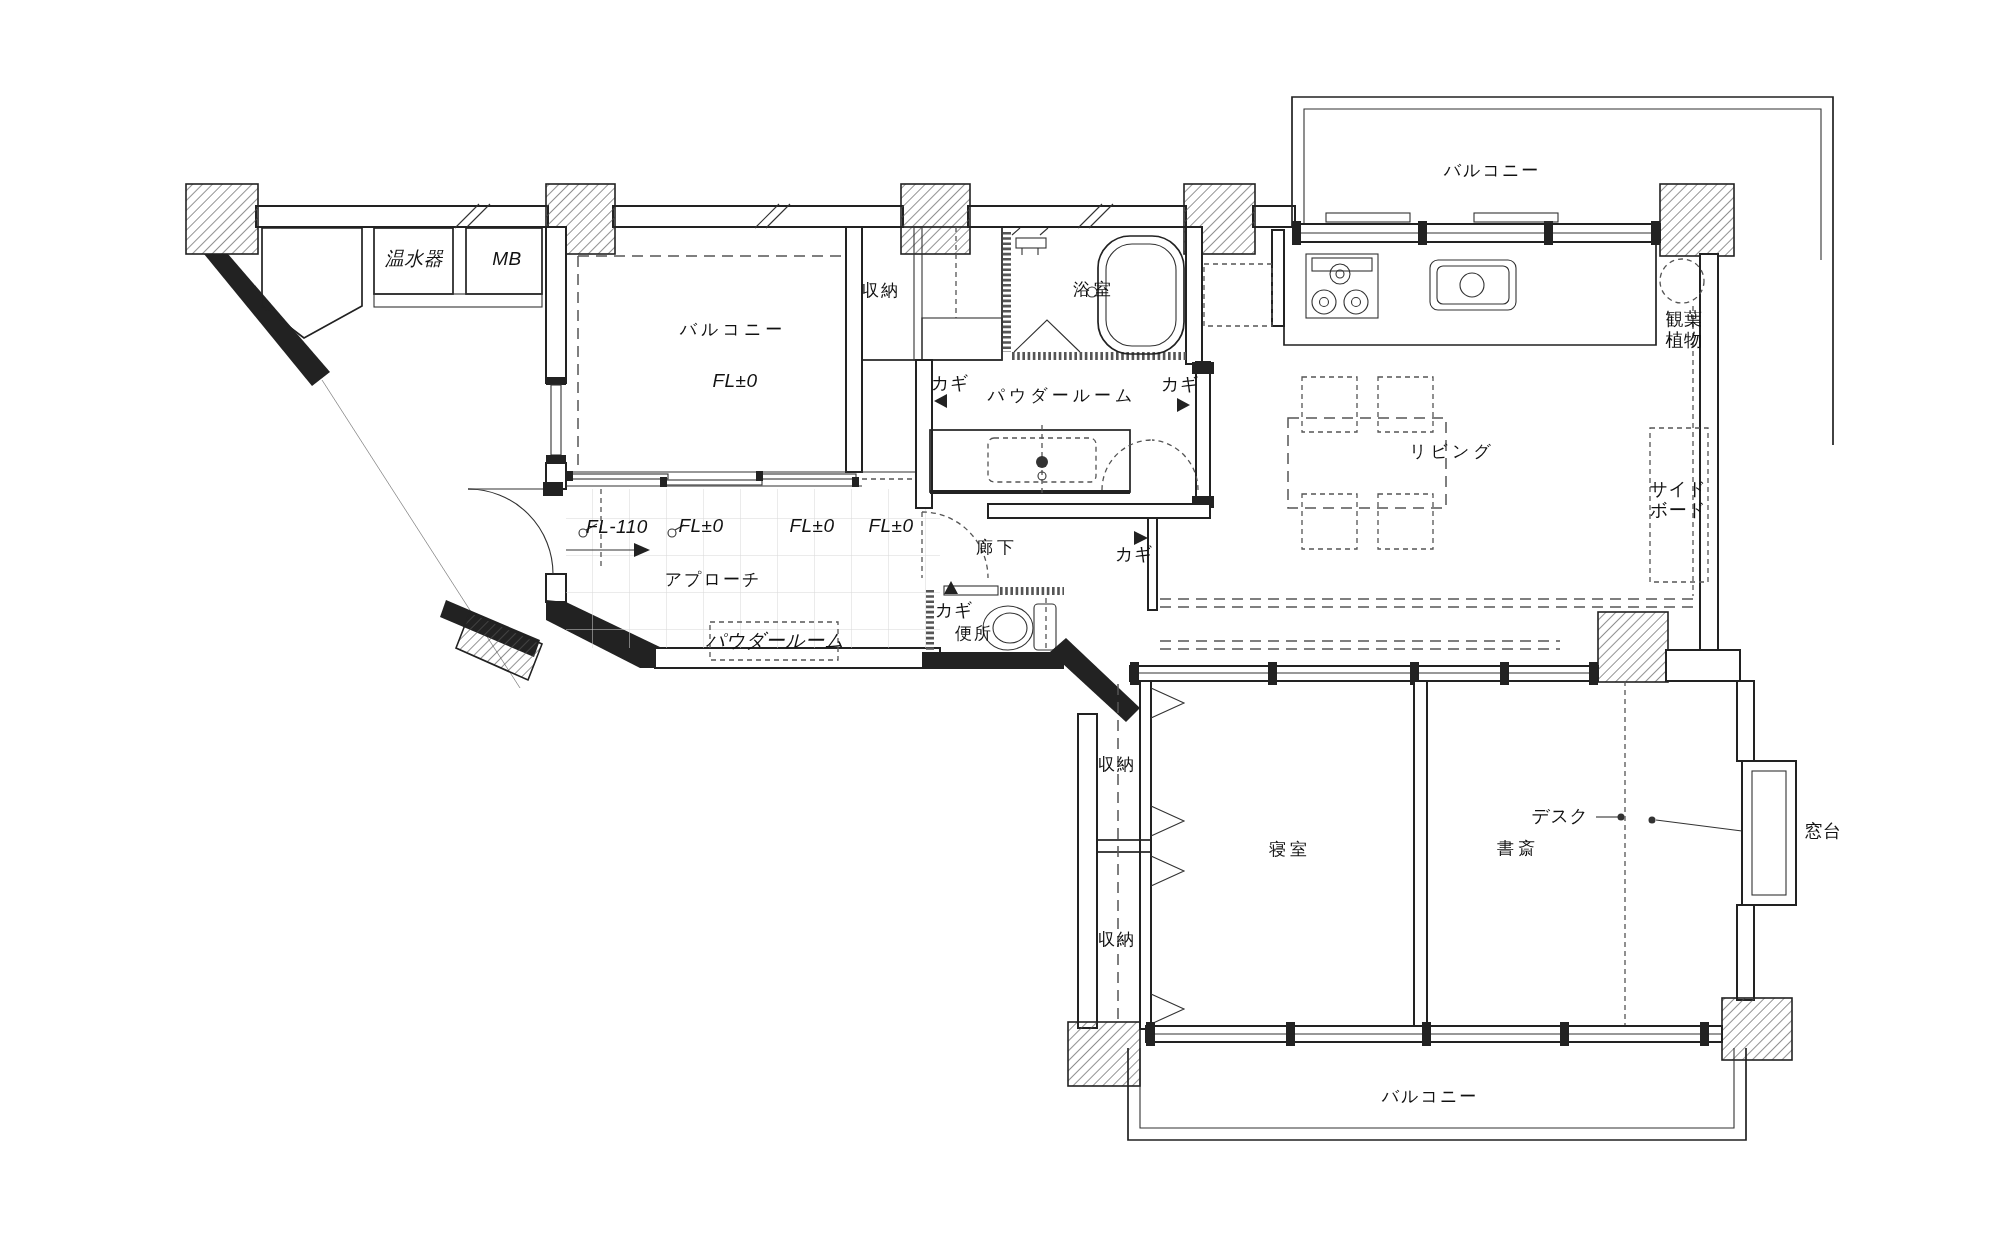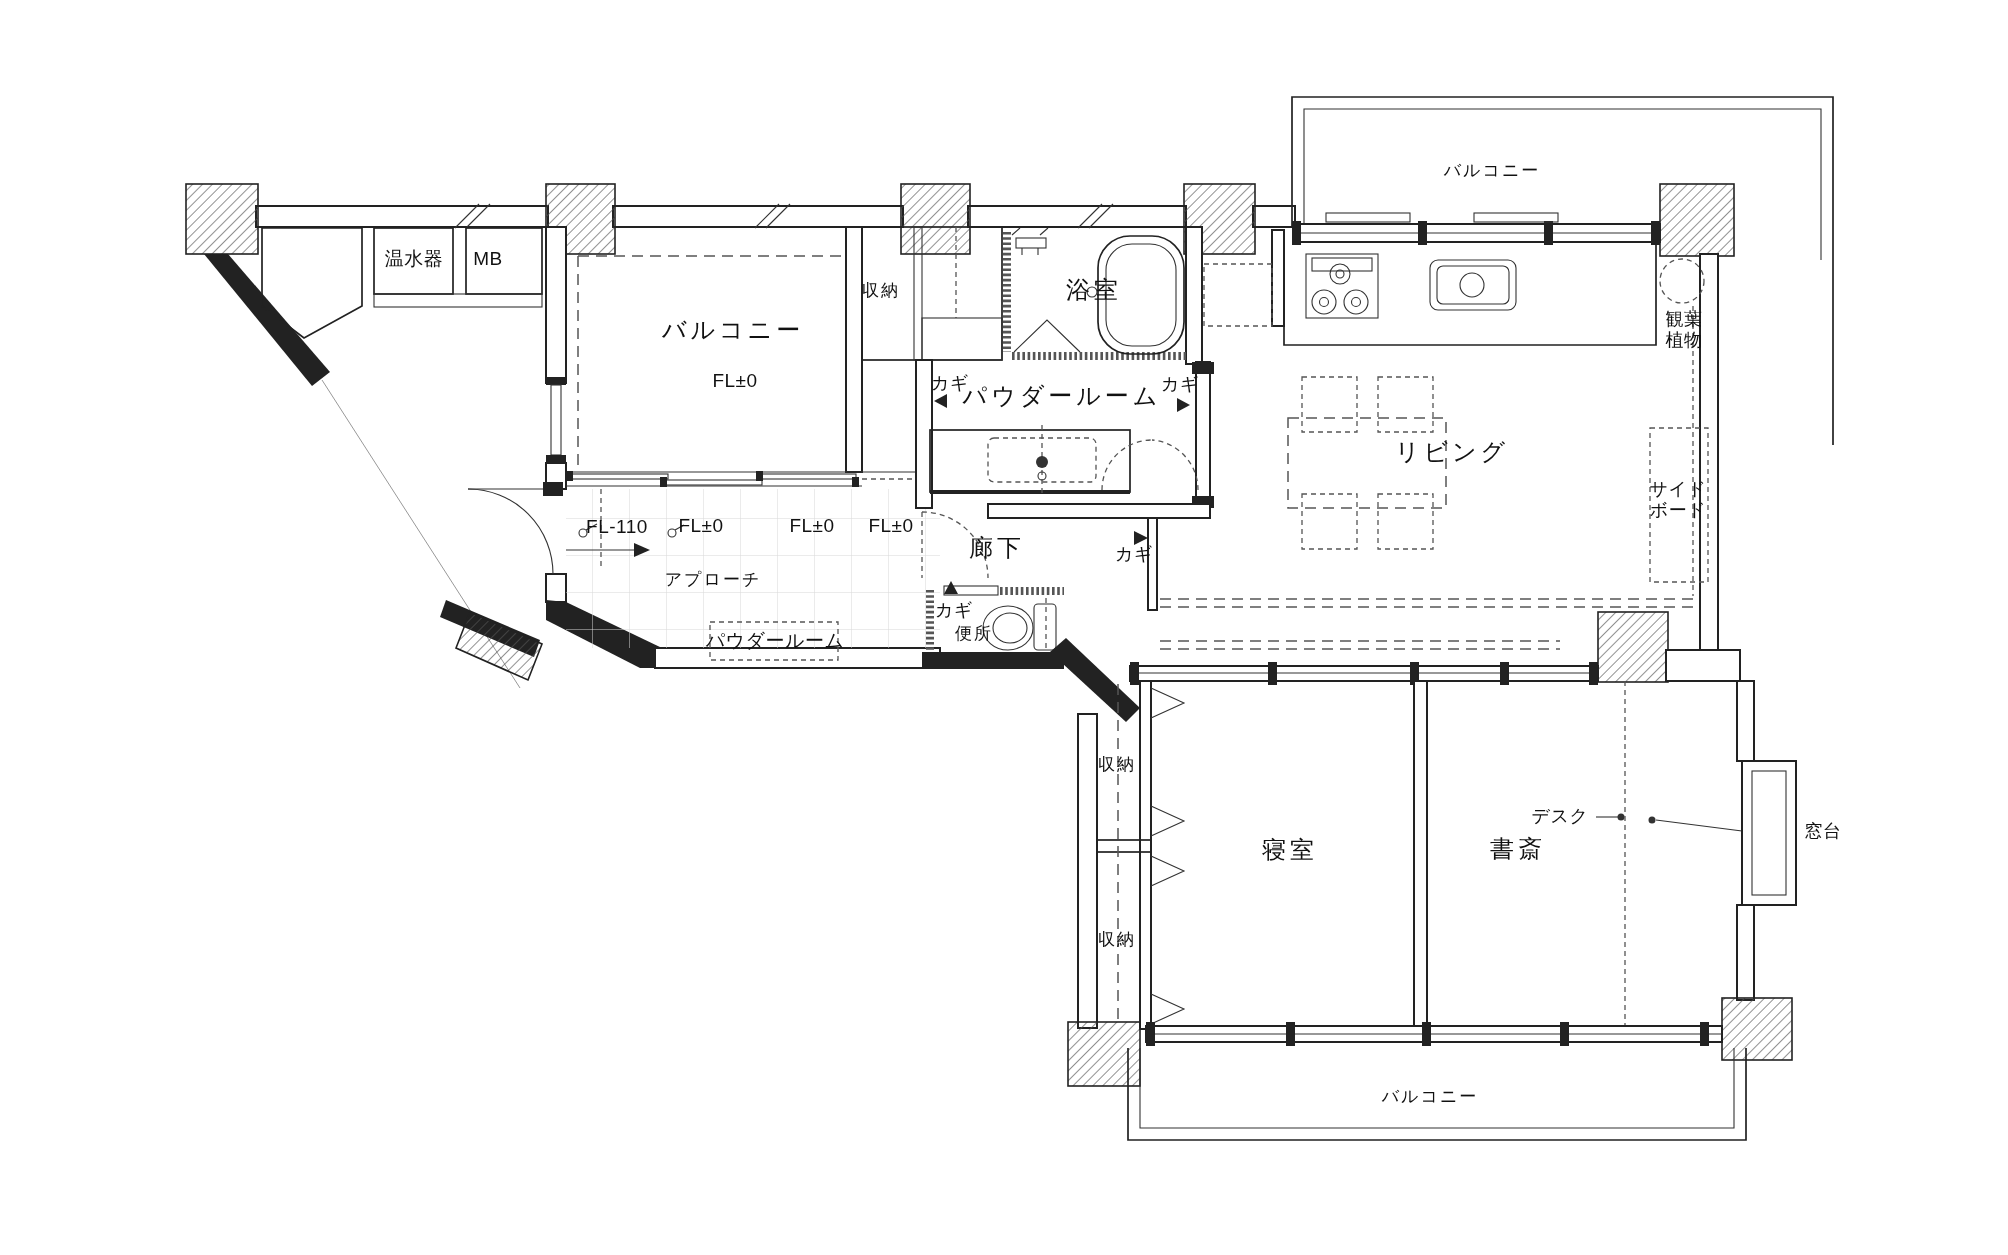--- a/index.html
+++ b/index.html
@@ -14,23 +14,23 @@
   .tn15{fill:none;stroke:#222;stroke-width:1.7;}
   .dsh{fill:none;stroke:#555;stroke-width:1.5;stroke-dasharray:11 7;}
   .dss{fill:none;stroke:#555;stroke-width:1.3;stroke-dasharray:5 4;}
   .ser{fill:none;stroke:#555;stroke-width:8;stroke-dasharray:2.6 2.6;}
   .blk{fill:#222;}
   .dot{fill:#333;}
   .gry{fill:none;stroke:#999;stroke-width:1;}
   
   .lb{position:absolute;transform:translate(-50%,-50%);color:#111;
       white-space:pre-line;text-align:center;line-height:1.18;}
-  .big{font-size:24px;letter-spacing:4px;}
+  .big{font-size:17px;letter-spacing:4px;}
   .mid{font-size:17px;letter-spacing:2px;}
-  .sm{font-size:19px;letter-spacing:0.5px;}
+  .sm{font-size:19px;letter-spacing:0.5px;font-style:italic;}
   .xs{font-size:18px;letter-spacing:0.5px;}
 </style>
 </head>
 <body>
 
 <div class="plan">
 
 <svg width="2008" height="1255" viewBox="0 0 2008 1255">
   <defs>
     <pattern id="hatch" width="7" height="7" patternUnits="userSpaceOnUse" patternTransform="rotate(45)">
@@ -248,21 +248,21 @@
     <rect class="hat" x="1068" y="1022" width="72" height="64"></rect>
   </g>
 
   <g>
     <path class="tn15" d="M1128 1048 V1140 H1746 V1048"></path>
     <path class="tn" d="M1140 1048 V1128 H1734 V1048"></path>
   </g>
 </svg>
 
 <div class="lb sm" style="left:414px;top:259px">温水器</div>
-<div class="lb sm" style="left:488px;top:259px">MB</div>
+<div class="lb sm" style="left:507px;top:259px">MB</div>
 <div class="lb big" style="left:733px;top:330px">バルコニー</div>
 <div class="lb sm" style="left:735px;top:381px">FL±0</div>
 <div class="lb mid" style="left:881px;top:291px">収納</div>
 <div class="lb big" style="left:1094px;top:290px">浴室</div>
 <div class="lb big" style="left:1062px;top:396px">パウダールーム</div>
 <div class="lb xs" style="left:950px;top:384px">カギ</div>
 <div class="lb xs" style="left:1180px;top:385px">カギ</div>
 <div class="lb big" style="left:1452px;top:452px">リビング</div>
 <div class="lb mid" style="left:1492px;top:171px">バルコニー</div>
 <div class="lb xs" style="left:1684px;top:330px">観葉

